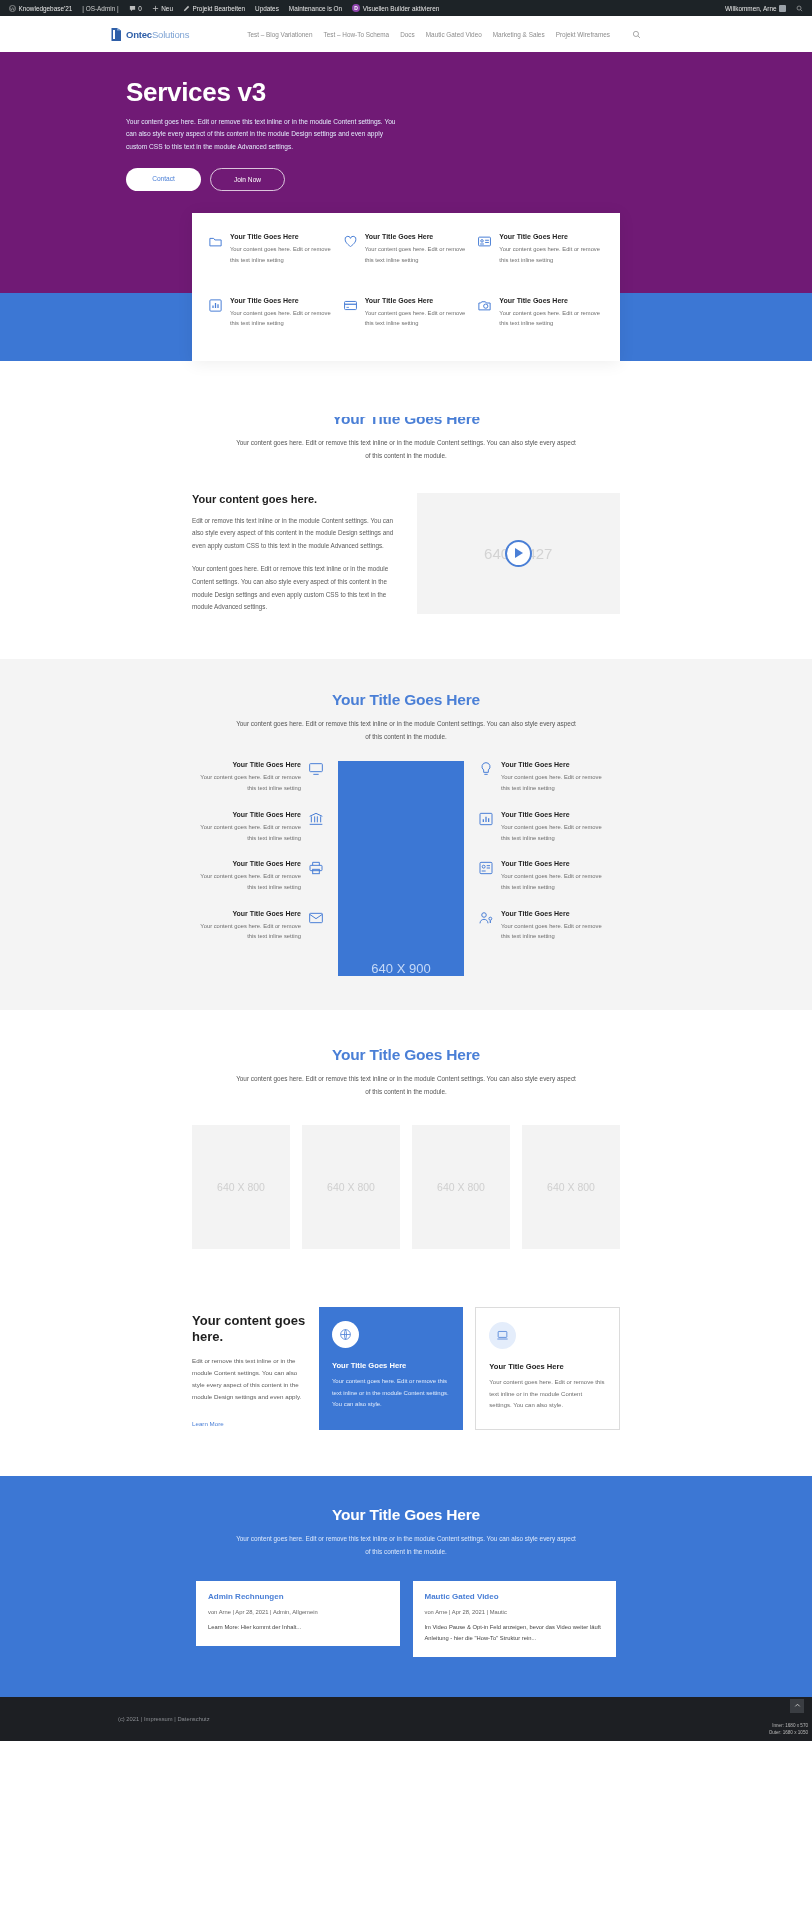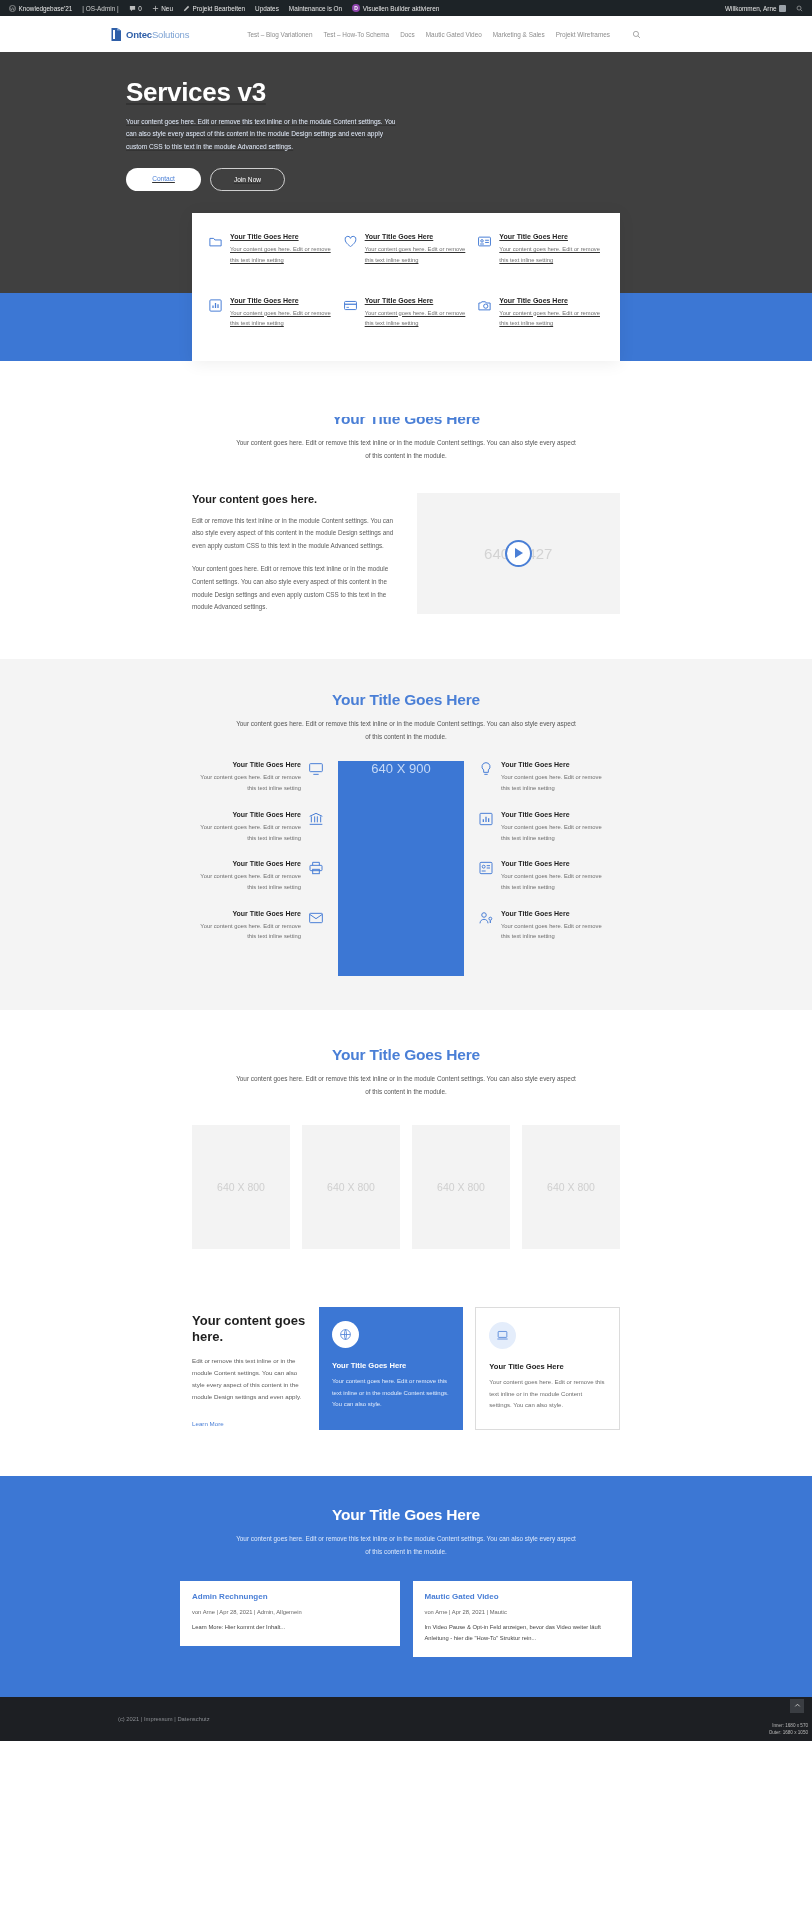--- a/index.html
+++ b/index.html
@@ -38,23 +38,22 @@
   .logo-mark { width:13px; height:15px; }
   .logo-text { font-size: 9.5px; letter-spacing:-.2px; }
   .logo-text b { color:#2f5fa8; font-weight:700;}
   .logo-text span { color:#7fa4d4; font-weight:400;}
   .mainnav { display:flex; align-items:center; gap:11px; margin-left: 58px;}
   .mainnav a { font-size: 6.4px; color:#8c8c8c; text-decoration:none; white-space:nowrap;}
   .nav-search { margin-left: 11px; width:9px; height:9px; color:#8c8c8c;}
 
   
   .hero {
-    background:#404040; padding: 26px 0 0 0; position:relative;
+    background:#701a75; padding: 26px 0 0 0; position:relative;
     min-height: 185px;
-    text-decoration: underline;
   }
   .wrap { width: 560px; margin: 0 auto; position:relative; }
   .hero h1 {
     color:#fff; font-size: 26px; font-weight: 700; letter-spacing:-.3px;
     line-height:1.1; margin-bottom: 9px;
   }
   .hero p {
     color:#e3ecfb; font-size:6.6px; line-height:1.95; max-width: 275px;
     margin-bottom: 14px;
   }
@@ -118,21 +117,21 @@
   .grey { background:#f4f4f4; }
   .flist { display:flex; width: 428px; margin: 18px auto 0; gap: 14px; align-items:flex-start;}
   .fcolumn { width: 132px; display:flex; flex-direction:column; gap: 17px;}
   .frow { display:flex; gap:7px; }
   .frow .ic { flex:0 0 16px; color:#4a7fd6;}
   .frow .tx h5 { font-size:7px; font-weight:700; color:#1f1f1f; margin-bottom:4px;}
   .frow .tx p { font-size:5.8px; color:#6d6d6d; line-height:1.85;}
   .frow.right { flex-direction: row-reverse; text-align:right;}
   .center-img {
     width: 126px; height: 215px; background:#3c77d4; color:#c5d9f7;
-    display:flex; align-items:flex-start; justify-content:center; font-size:13px;
+    display:flex; align-items:flex-end; justify-content:center; font-size:13px;
     flex: 0 0 126px;
   }
 
   
   .gallery { display:flex; gap: 12px; width: 428px; margin: 26px auto 0;}
   .gcell {
     flex:1; height: 124px; background:#f3f3f3; color:#cfcfcf;
     display:flex; align-items:center; justify-content:center; font-size:10.5px;
   }
 
@@ -156,21 +155,21 @@
   .card-ico-circle.soft { background:#e4edfb; }
   .card-blue h4 { font-size:7.6px; font-weight:700; margin-bottom:6px;}
   .card-blue p { font-size:6px; line-height:1.95; color:#e2ecfc;}
   .card-white h4 { font-size:7.6px; font-weight:700; color:#1f1f1f; margin-bottom:6px;}
   .card-white p { font-size:6px; line-height:1.95; color:#6d6d6d;}
 
   
   .blue-sec { background:#3c77d4; padding: 30px 0 40px; }
   .blue-sec .sec-title { color:#fff; }
   .blue-sec .sec-sub { color:#dce8fb; }
-  .posts { display:flex; gap: 13px; width: 452px; margin: 22px auto 0; align-items:flex-start;}
+  .posts { display:flex; gap: 13px; width: 420px; margin: 22px auto 0; align-items:flex-start;}
   .post { background:#fff; padding: 11px 12px 13px; flex:1; }
   .post h4 { font-size:8px; color:#4a7fd6; font-weight:700; margin-bottom:8px;}
   .post .meta { font-size:5.8px; color:#666; margin-bottom:7px;}
   .post .ex { font-size:5.8px; color:#444; line-height:1.9;}
 
   
   .footer { background:#1d1f23; height: 44px; display:flex; align-items:center; padding: 0 118px;}
   .footer .ft { font-size:5.8px; color:#8a8d92;}
   .to-top {
     position:absolute; right: 8px; bottom: 28px;

